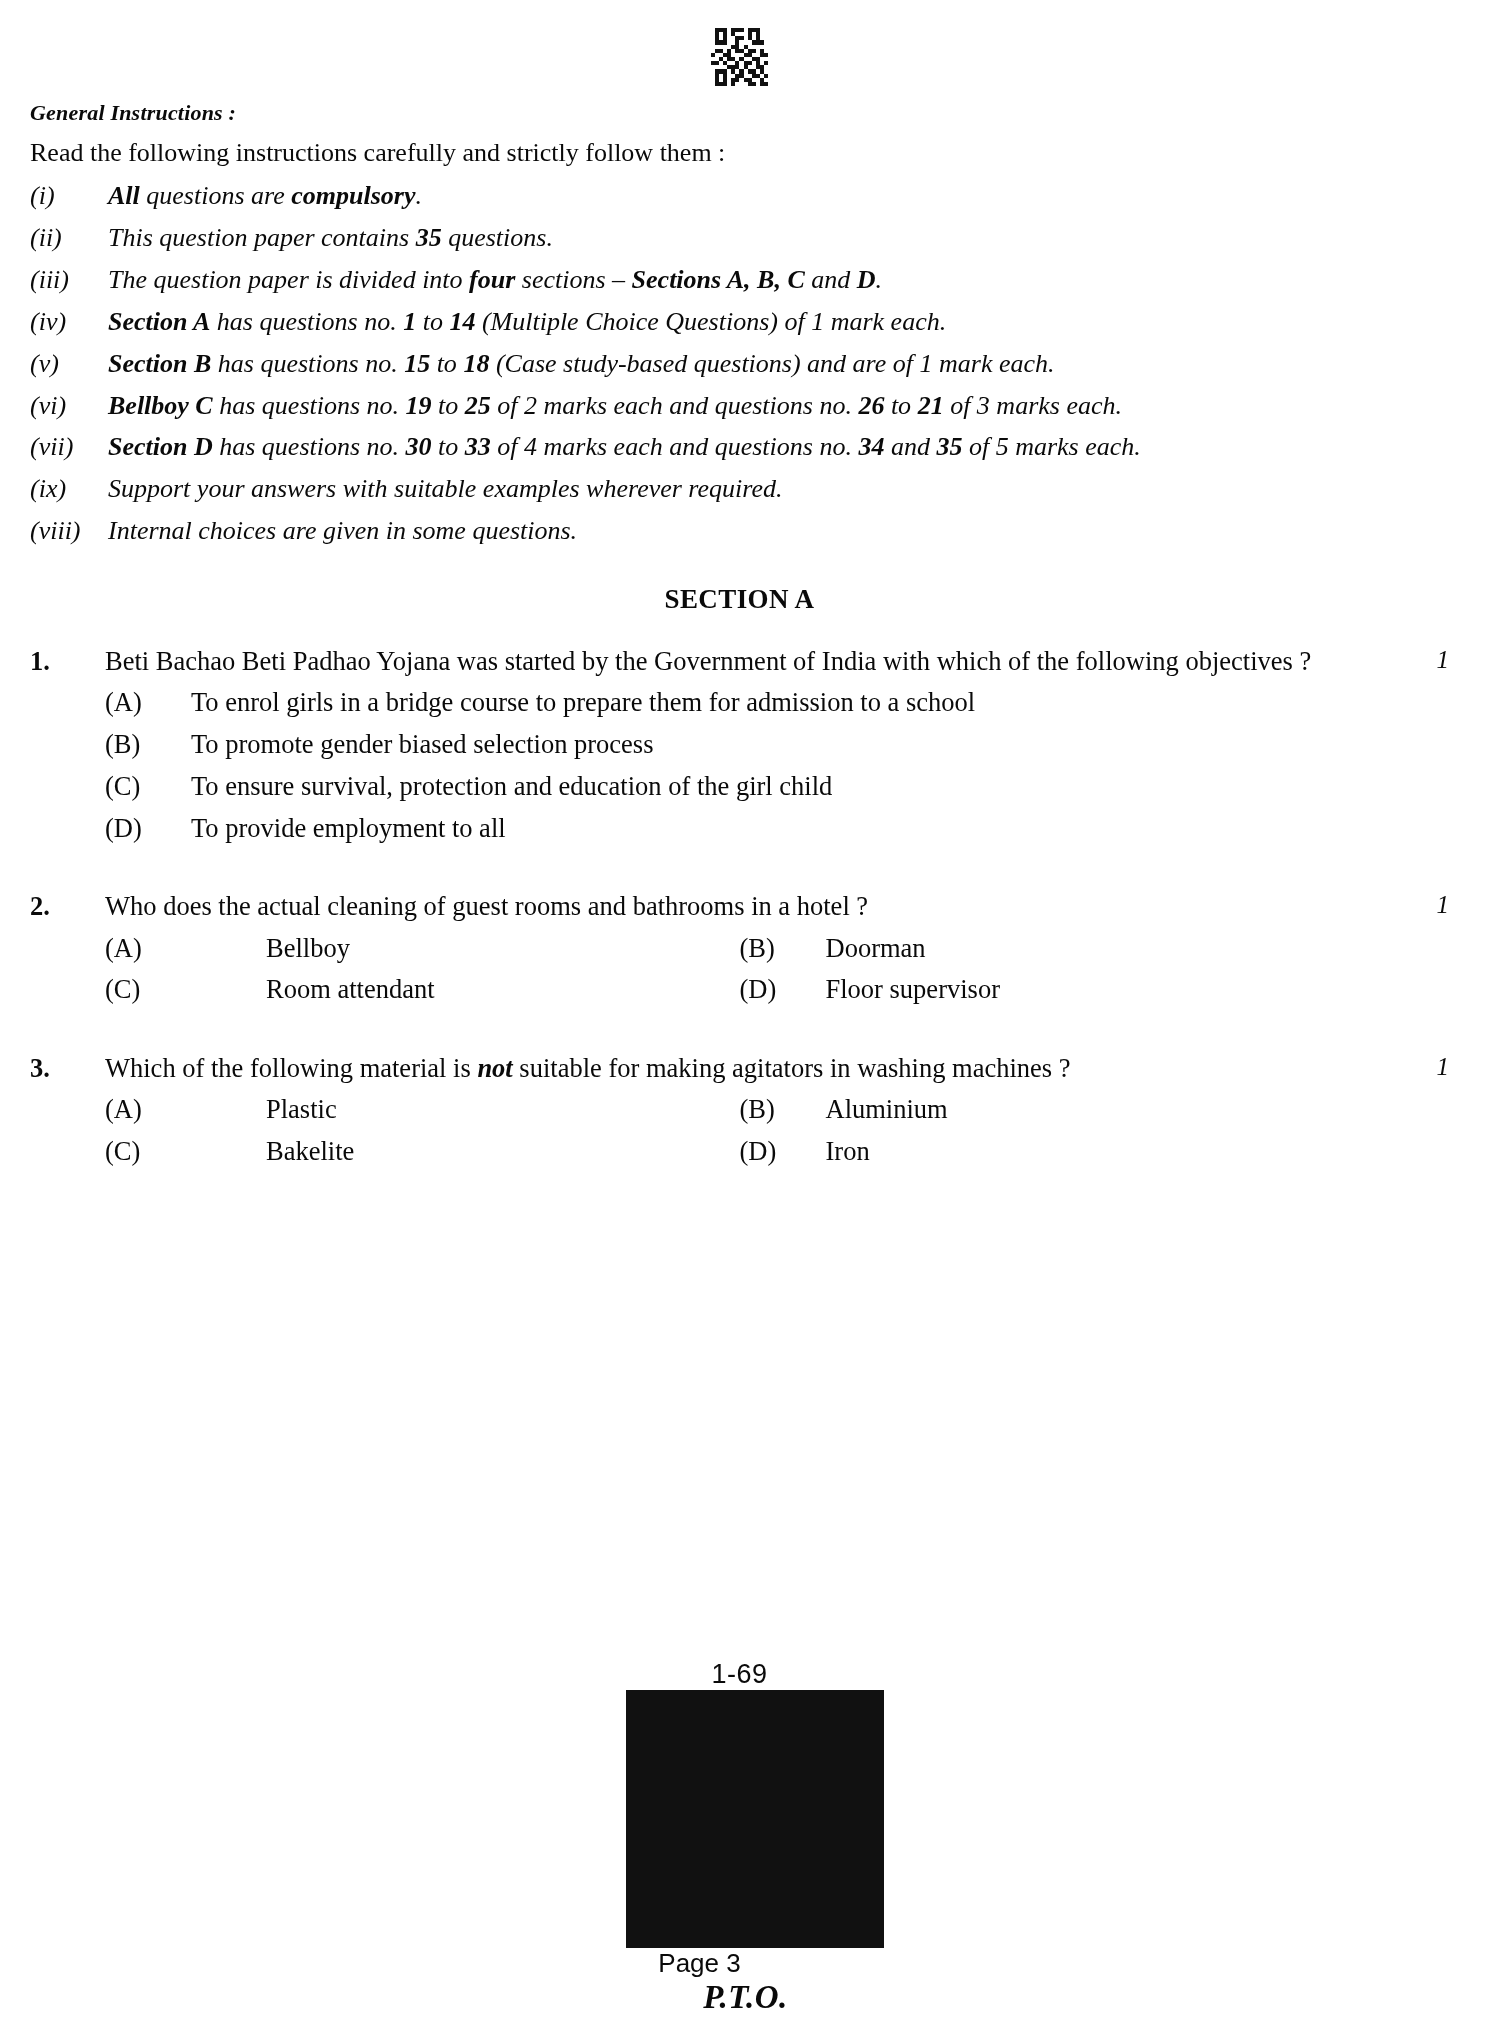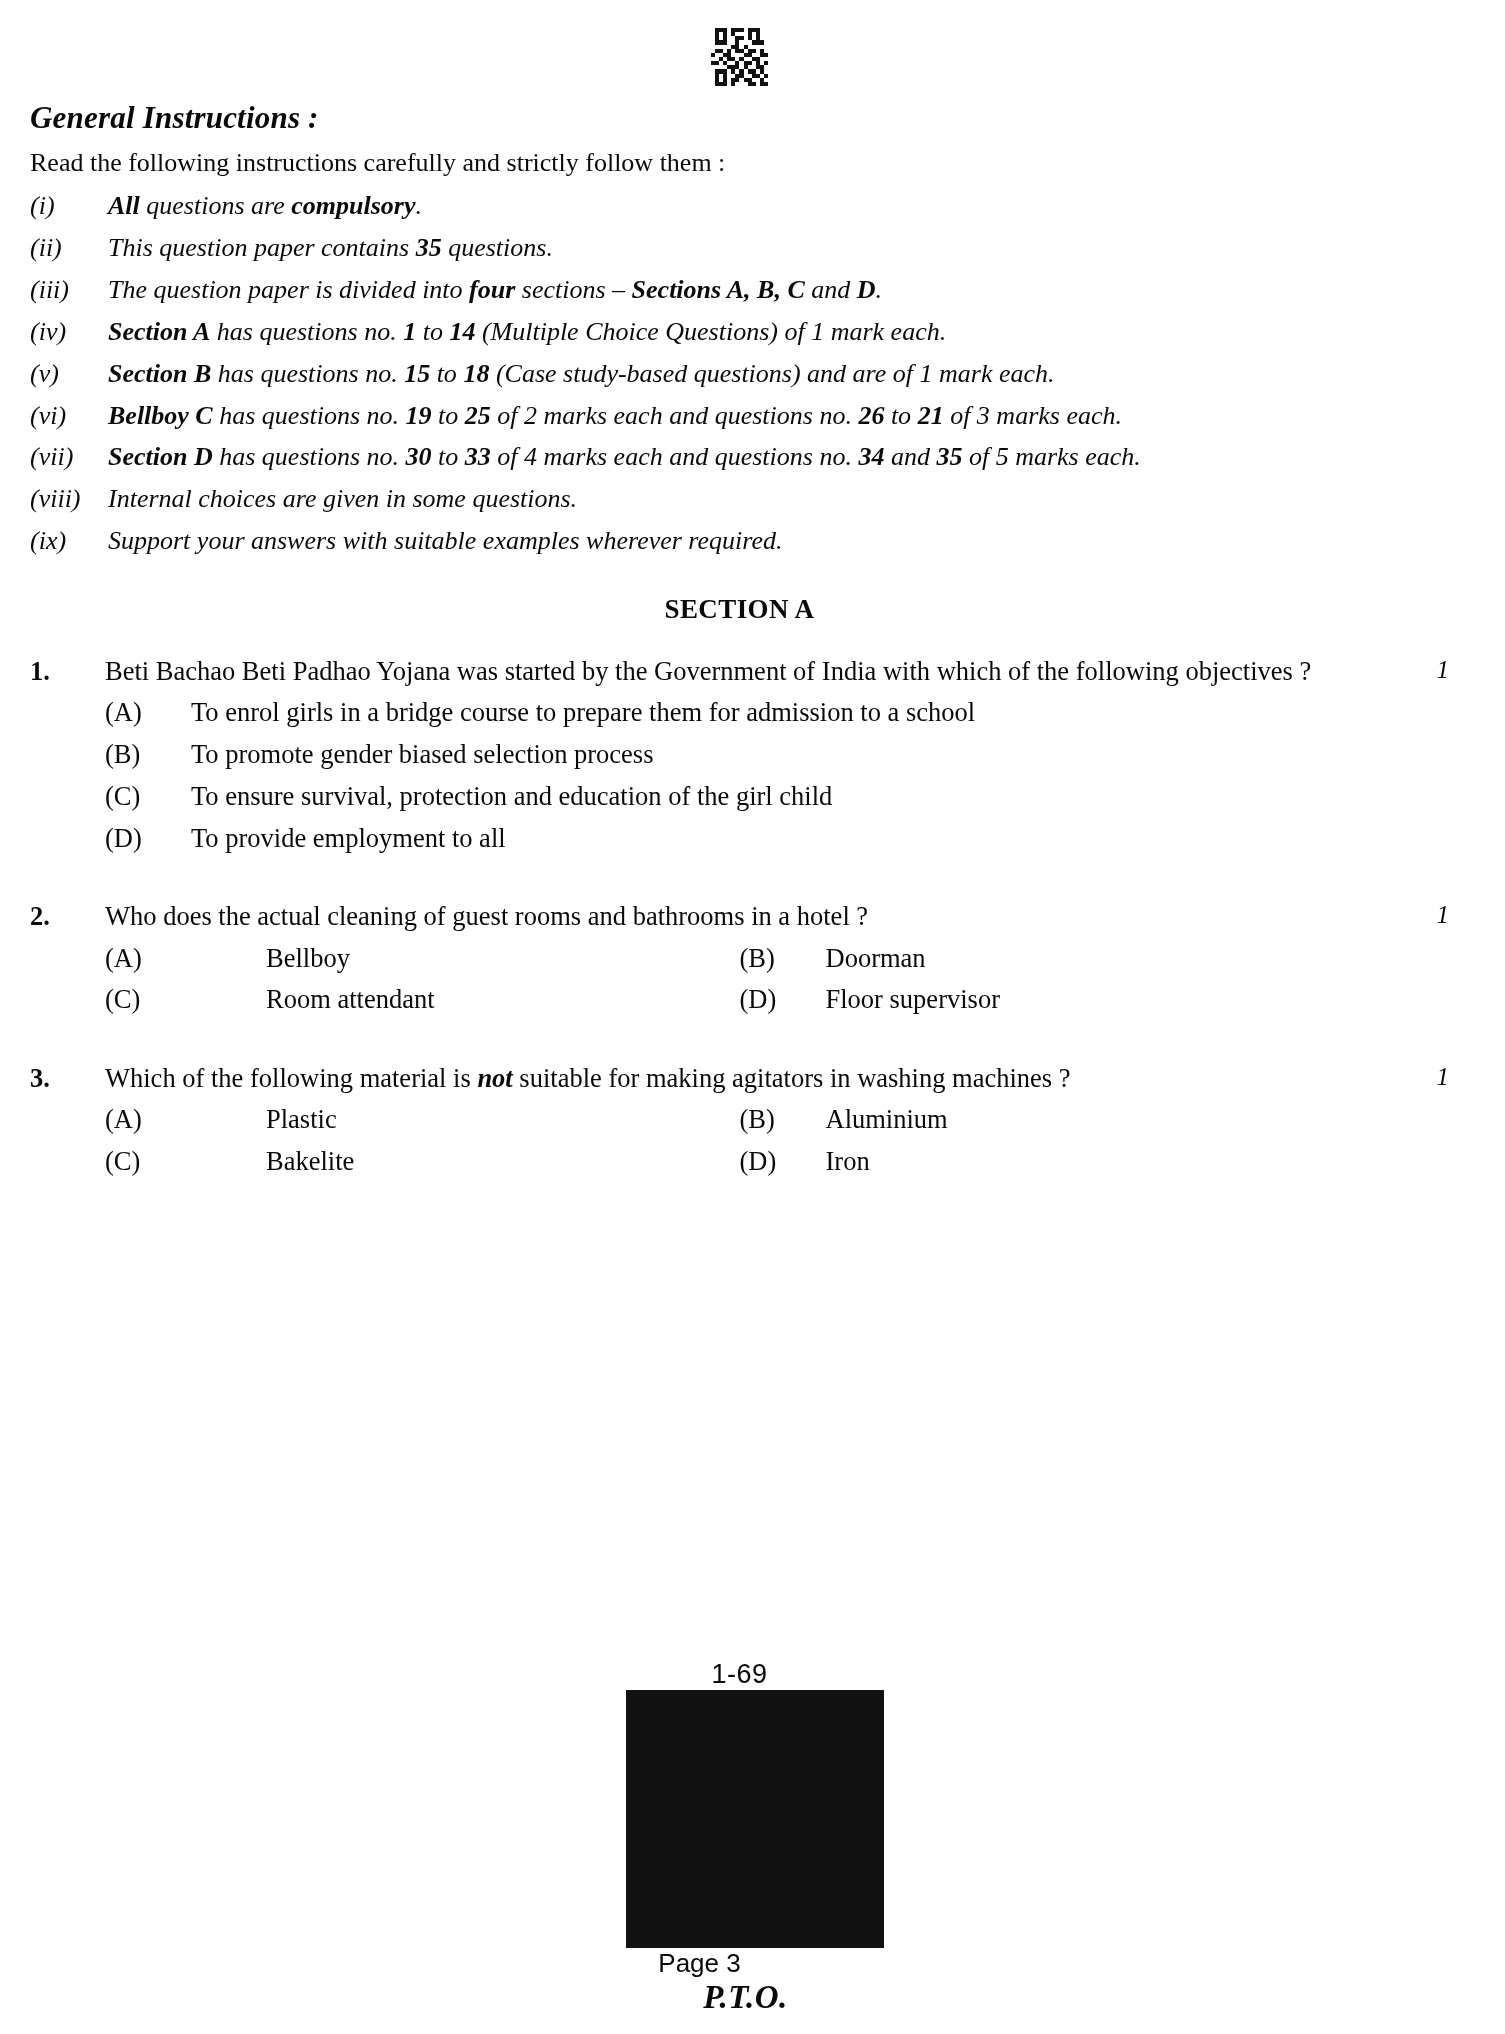--- a/index.html
+++ b/index.html
@@ -31,21 +31,21 @@
     display: grid;
     grid-template-columns: repeat(14, 1fr);
     grid-template-rows: repeat(14, 1fr);
   }
   .qr i { display: block; }
   .qr i.on { background: #111; }
 
   .instr-title {
     font-style: italic;
     font-weight: bold;
-    font-size: 31px;
+    font-size: 22px;
     margin: 0 0 12px 0;
     letter-spacing: .2px;
   }
   .instr-lead {
     font-size: 26px;
     margin: 0 0 10px 0;
   }
 
   .instr-list {
     margin: 0;
@@ -423,26 +423,26 @@
       </div>
       <div class="instr-row">
         <div class="instr-num">(vi)</div>
         <div class="instr-text"><b>Bellboy C</b> has questions no. <b>19</b> to <b>25</b> of 2 marks each and questions no. <b>26</b> to <b>21</b> of 3 marks each.</div>
       </div>
       <div class="instr-row">
         <div class="instr-num">(vii)</div>
         <div class="instr-text"><b>Section D</b> has questions no. <b>30</b> to <b>33</b> of 4 marks each and questions no. <b>34</b> and <b>35</b> of 5 marks each.</div>
       </div>
       <div class="instr-row">
+        <div class="instr-num">(ix)</div>
+        <div class="instr-text">Support your answers with suitable examples wherever required.</div>
+      </div>
+      <div class="instr-row">
         <div class="instr-num">(viii)</div>
         <div class="instr-text">Internal choices are given in some questions.</div>
-      </div>
-      <div class="instr-row">
-        <div class="instr-num">(ix)</div>
-        <div class="instr-text">Support your answers with suitable examples wherever required.</div>
       </div>
     </div>
 
   <div class="section-head">SECTION A</div>
 
   <div id="questions">
       <div class="q">
         <div class="q-head">
           <div class="q-num">1.</div>
           <div class="q-text">Beti Bachao Beti Padhao Yojana was started by the Government of India with which of the following objectives ?</div>

